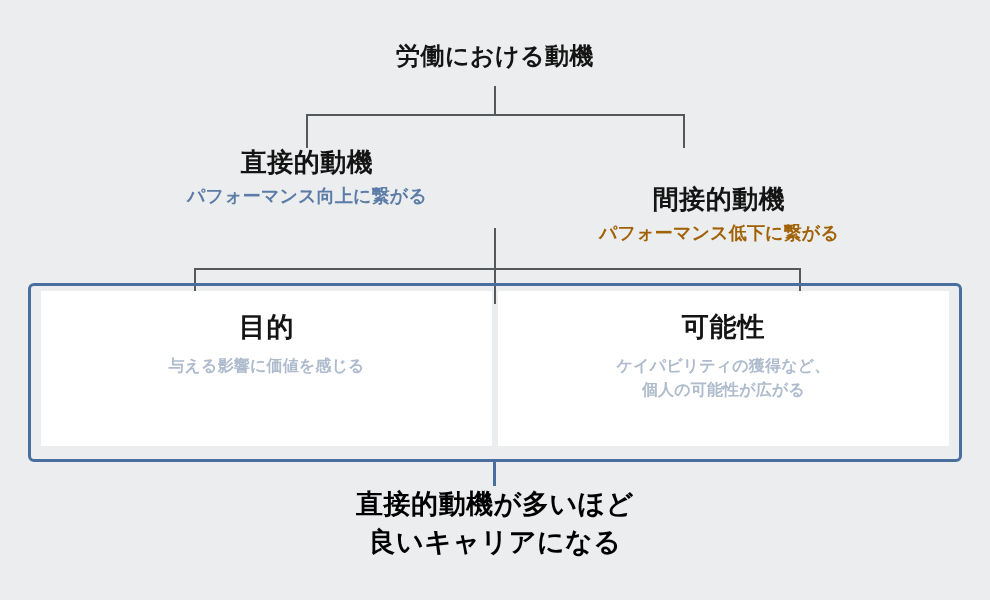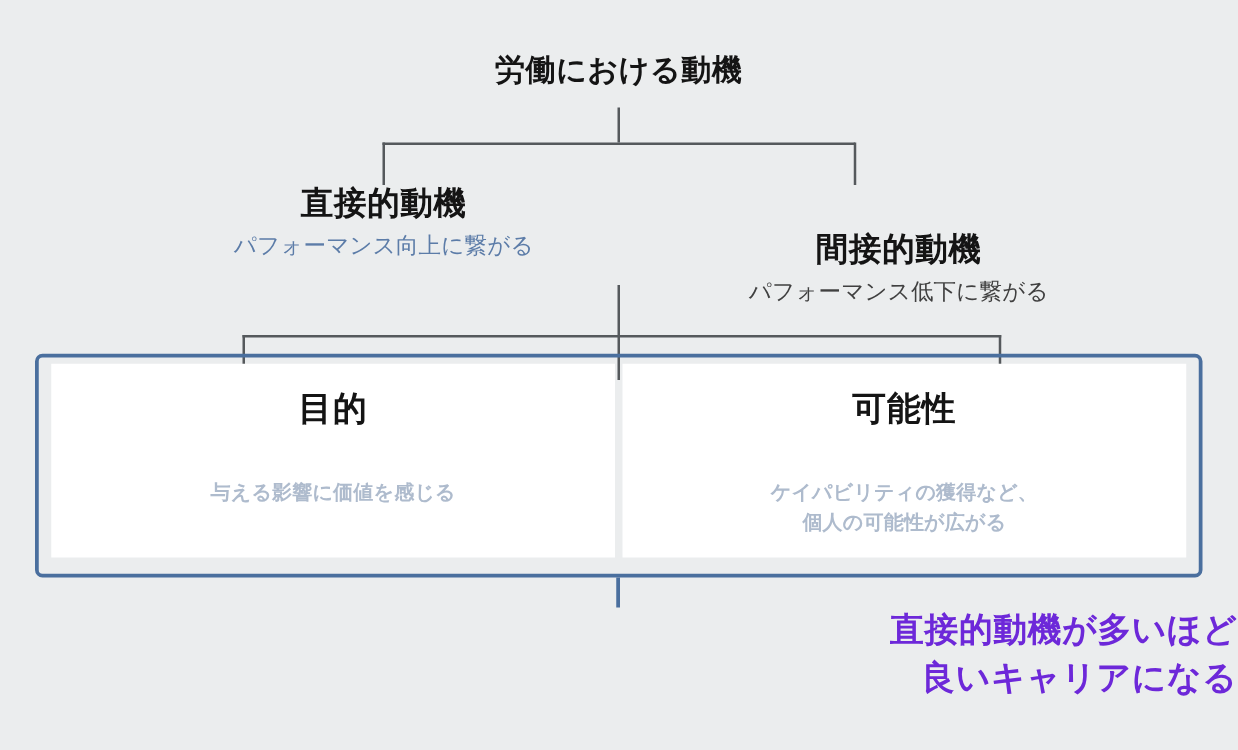--- a/index.html
+++ b/index.html
@@ -40,29 +40,29 @@
   }
   .branch-title {
     font-size: 26px;
     font-weight: bold;
     color: #141414;
     letter-spacing: 0.02em;
     line-height: 1.1;
   }
   .branch-sub {
     font-size: 18px;
-    font-weight: normal;
+    font-weight: bold;
     line-height: 1.2;
     margin-top: 9px;
     letter-spacing: 0.01em;
   }
   #branch-direct { left: 142px; top: 148px; }
   #branch-indirect { left: 554px; top: 148px; margin-top: 37px; }
   #branch-direct .branch-sub { color: #5c7ca8; }
-  #branch-indirect .branch-sub { color: #404040; }
+  #branch-indirect .branch-sub { color: #a16207; }
 
   
   .line {
     position: absolute;
     background: #55595c;
   }
   .vline { width: 2px; }
   .hline { height: 2px; }
   .blue-line { background: #4a6f9e; }
 
@@ -91,21 +91,20 @@
   }
   .card {
     flex: 1 1 0;
     background: #ffffff;
     display: flex;
     flex-direction: column;
     align-items: center;
     justify-content: flex-start;
     padding-top: 22px;
     box-sizing: border-box;
-    gap: 29px;
   }
   .card-title {
     font-size: 27px;
     font-weight: bold;
     color: #141414;
     letter-spacing: 0.03em;
     line-height: 1.05;
   }
   .card-desc {
     margin-top: 13px;
@@ -115,24 +114,24 @@
     line-height: 1.5;
     text-align: center;
     letter-spacing: 0.01em;
   }
 
   
   #conclusion {
     position: absolute;
     left: 0; right: 0;
     top: 485px;
-    text-align: right;
+    text-align: center;
     font-size: 27px;
     font-weight: bold;
-    color: #6d28d9;
+    color: #000000;
     line-height: 1.42;
     letter-spacing: 0.02em;
   }
 </style>
 </head>
 <body>
 
 <div id="stage">
 
   <div id="root-title" class="node-title">労働における動機</div>

